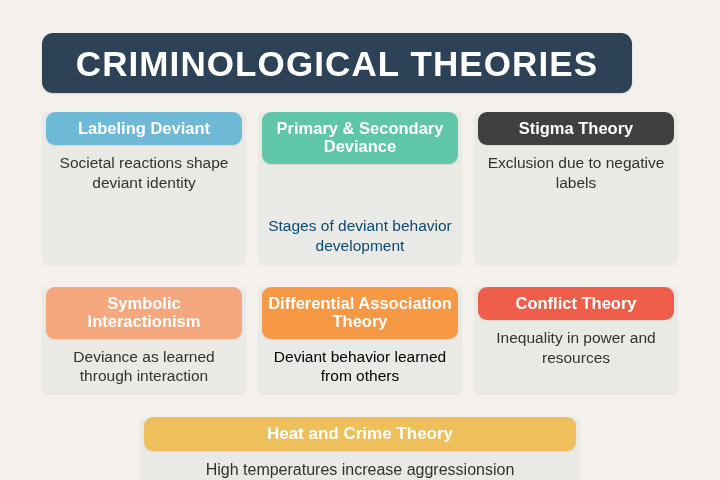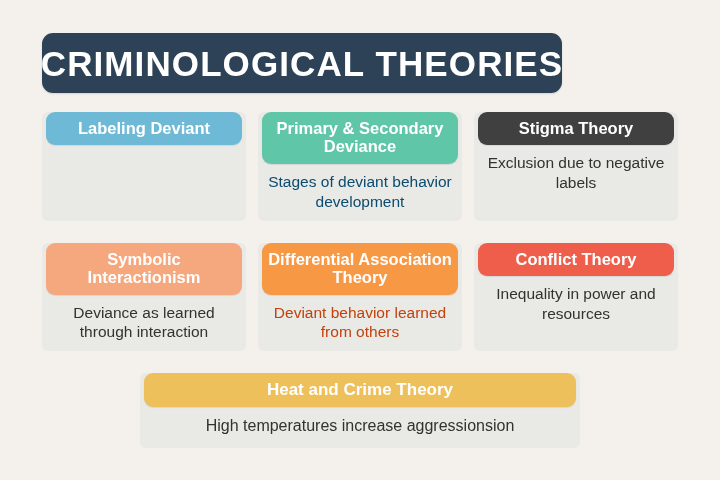--- a/index.html
+++ b/index.html
@@ -21,21 +21,21 @@
     box-sizing: border-box;
     padding: 0;
     background: #f4f1ec;
   }
 
   
   .title-banner {
     position: absolute;
     left: 42px;
     top: 33px;
-    width: 520px;
+    width: 590px;
     height: 60px;
     background: #2d4256;
     border-radius: 11px;
     display: flex;
     align-items: center;
     justify-content: center;
     box-shadow: 0 1px 2px rgba(0,0,0,0.12);
   }
   .title-text {
     color: #ffffff;
@@ -122,44 +122,45 @@
   <div class="title-banner" style="background: rgb(45, 66, 86);">
     <div class="title-text" style="color: rgb(255, 255, 255);">CRIMINOLOGICAL THEORIES</div>
   </div>
 
   <div class="grid">
 
     <div class="row row-one">
 
       <div class="card" style="background: rgb(233, 233, 230);">
         <div class="card-header" style="background: rgb(109, 185, 214);">Labeling Deviant</div>
+        <div class="card-body" style="color: rgb(51, 50, 47);">Societal reactions shape deviant identity</div>
       </div>
 
-      <div class="card" style="background: rgb(233, 233, 230);">
+      <div class="card" style="background: rgb(233, 233, 230); gap: 44px;">
         <div class="card-header" style="background: rgb(95, 199, 168);">Primary &amp; Secondary Deviance</div>
         <div class="card-body" style="color: #0c4a6e;">Stages of deviant behavior development</div>
       </div>
 
       <div class="card" style="background: rgb(233, 233, 230);">
         <div class="card-header" style="background: #404040;">Stigma Theory</div>
         <div class="card-body" style="color: rgb(51, 50, 47);">Exclusion due to negative labels</div>
       </div>
 
     </div>
 
     <div class="row row-two">
 
       <div class="card" style="background: rgb(233, 233, 230);">
         <div class="card-header" style="background: rgb(245, 167, 126);">Symbolic Interactionism</div>
         <div class="card-body" style="color: rgb(51, 50, 47);">Deviance as learned through interaction</div>
       </div>
 
       <div class="card" style="background: rgb(233, 233, 230);">
         <div class="card-header" style="background: rgb(247, 152, 69);">Differential Association Theory</div>
-        <div class="card-body" style="color: #c2410c;">Deviant behavior learned from others</div>
+        <div class="card-body" style="color: #000000;">Deviant behavior learned from others</div>
       </div>
 
       <div class="card" style="background: rgb(233, 233, 230);">
         <div class="card-header" style="background: rgb(238, 94, 75);">Conflict Theory</div>
         <div class="card-body" style="color: rgb(51, 50, 47);">Inequality in power and resources</div>
       </div>
 
     </div>
 
     <div class="row-bottom">

